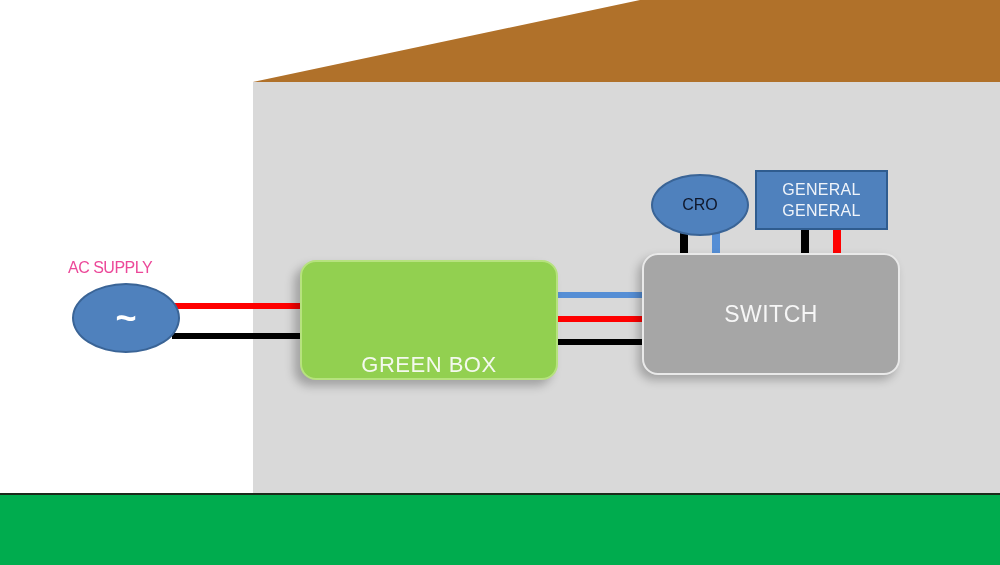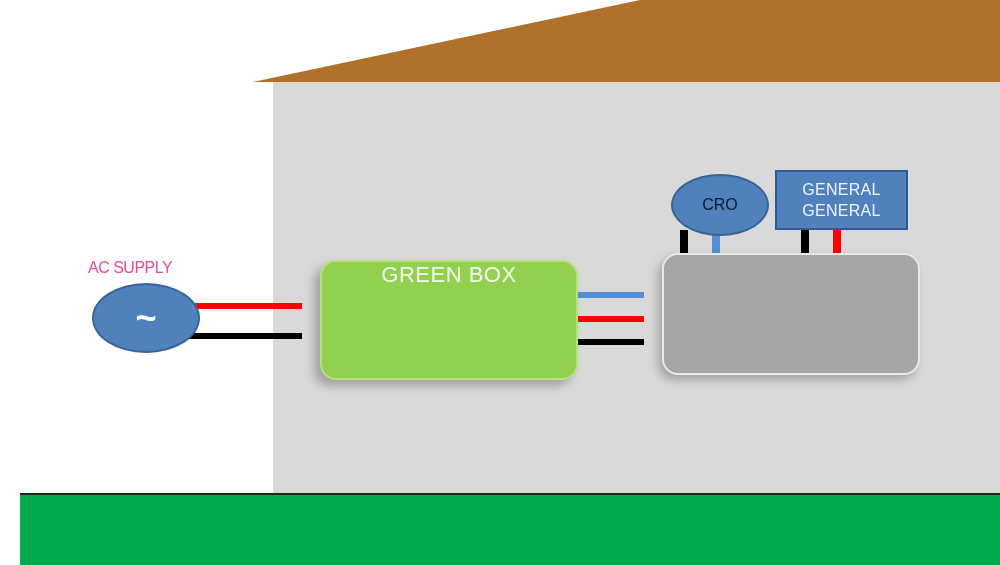--- a/index.html
+++ b/index.html
@@ -1,38 +1,38 @@
 <!DOCTYPE html>
 <html><head>
   <meta charset="utf-8">
   <style>
     html, body { margin: 0; padding: 0; }
     body {
       width: 1000px; height: 565px; position: relative; overflow: hidden;
       background: #ffffff;
       font-family: "Liberation Sans", "DejaVu Sans", sans-serif;
     }
-    .abs { position: absolute; margin-left: 20px; }
+    .abs { position: absolute; }
     #roof { position: absolute; left: 0; top: 0; }
     .house-wall { left: 253px; top: 82px; width: 747px; height: 412px; background: #d9d9d9; }
     .ground { left: 0; top: 493px; width: 1000px; height: 72px; background: #00ac4e; border-top: 2px solid #1a2a1a; box-sizing: border-box; }
     .wire { position: absolute; height: 6px; }
     .wire-v { position: absolute; width: 8px; }
     .ac-label { left: 68px; top: 259px; font-size: 16px; color: #ec4899; letter-spacing: -0.5px; }
     .ac-source {
       left: 72px; top: 283px; width: 108px; height: 70px; border-radius: 50%;
       background: #4f81bd; border: 2px solid #3a6496; box-sizing: border-box;
       display: flex; align-items: center; justify-content: center; color: #fff;
       font-size: 36px; font-weight: bold;
     }
     .green-box {
       left: 300px; top: 260px; width: 258px; height: 120px; border-radius: 16px;
       background: #92d050; border: 2px solid #b6e27e; box-sizing: border-box;
       box-shadow: -6px 6px 10px rgba(0,0,0,0.25);
-      display: flex; align-items: flex-start; justify-content: center;
+      display: flex; align-items: flex-end; justify-content: center;
       color: #f4f9ee; font-size: 22px; letter-spacing: 0.5px;
     }
     .switch-box {
       left: 642px; top: 253px; width: 258px; height: 122px; border-radius: 16px;
       background: #a6a6a6; border: 2px solid #e9e9e9; box-sizing: border-box;
       box-shadow: -4px 5px 10px rgba(0,0,0,0.25);
       display: flex; flex-direction: column; align-items: center; justify-content: center;
       color: #f6f6f6; font-size: 23px; line-height: 30px; letter-spacing: 0.5px;
     }
     .cro {
@@ -73,20 +73,21 @@
 <div class="abs ac-label">AC SUPPLY</div>
 <div class="abs ac-source">
   <span>~</span>
 </div>
 
 <div class="abs green-box">
   <span>GREEN BOX</span>
 </div>
 
 <div class="abs switch-box">
+  <span>SWITCH</span>
 </div>
 
 <div class="abs cro">
   <span>CRO</span>
 </div>
 
 <div class="abs gen-circ">
   <span>GENERAL</span>
   <span>GENERAL</span>
 </div>

